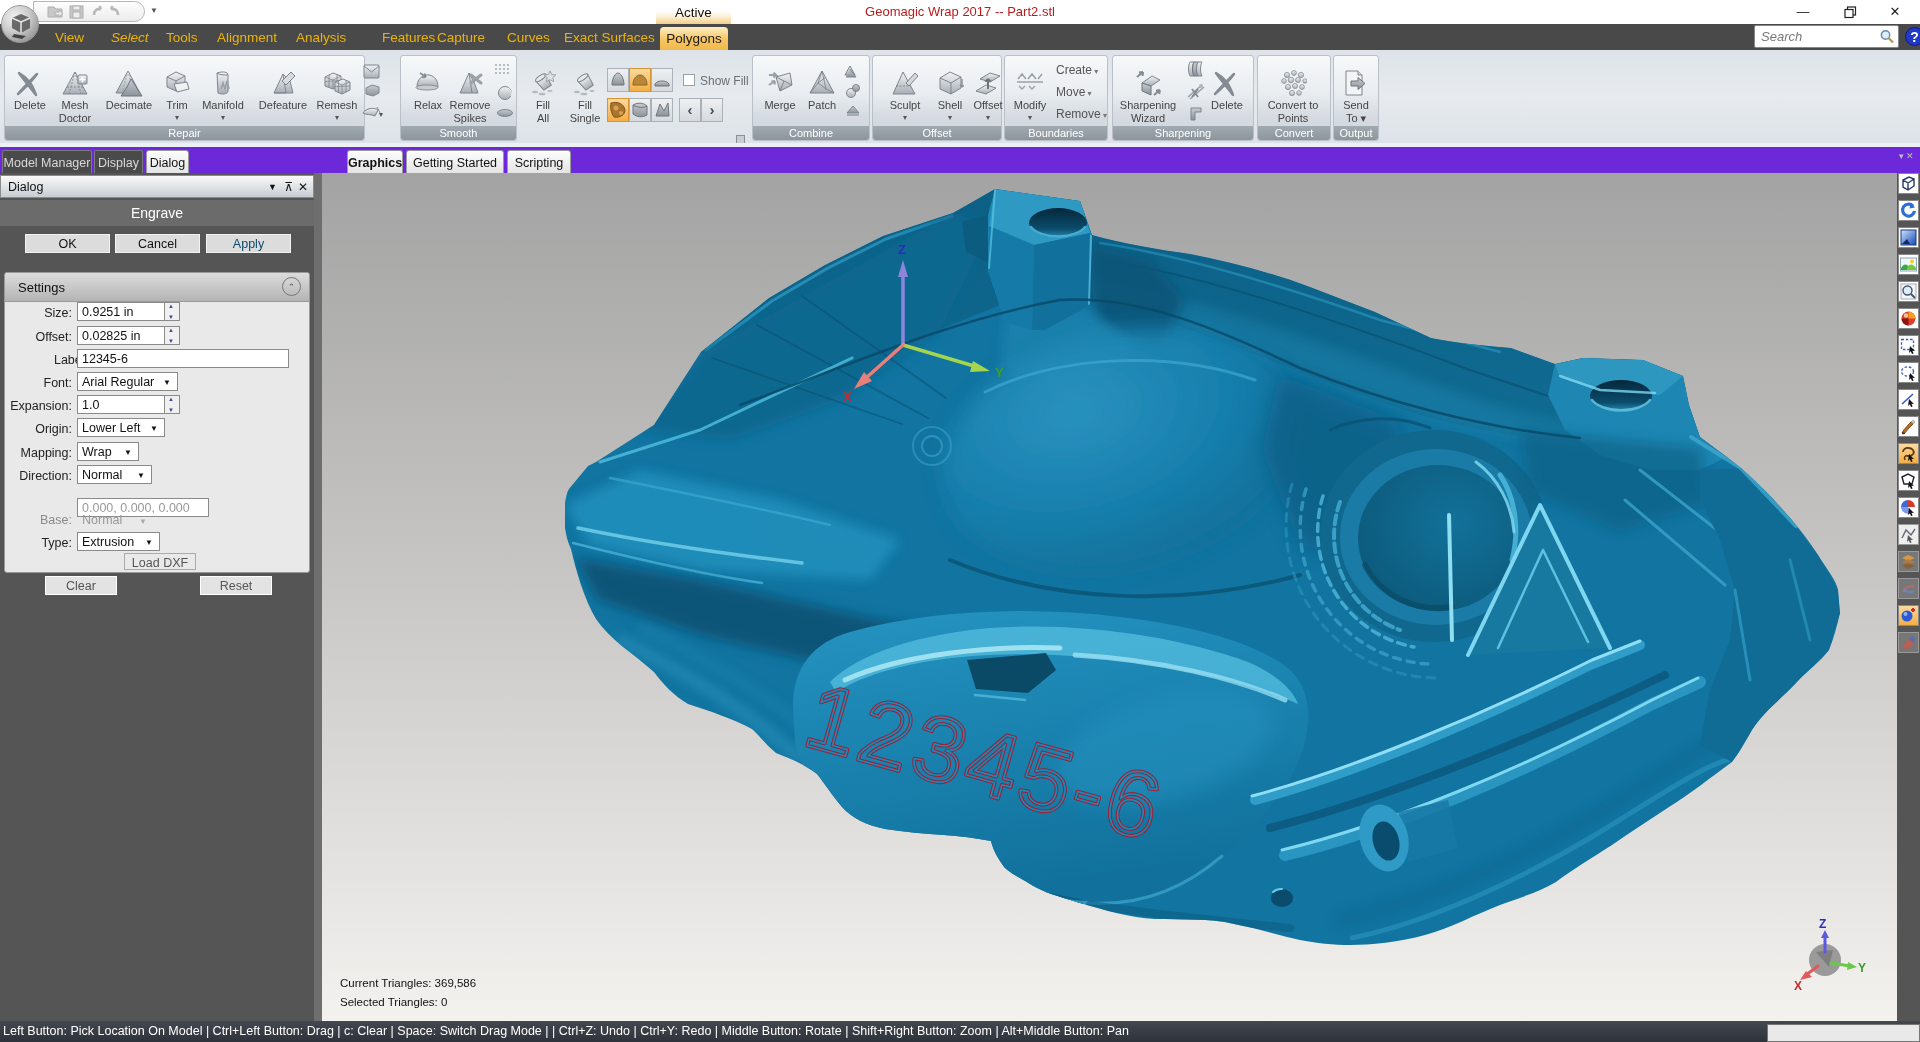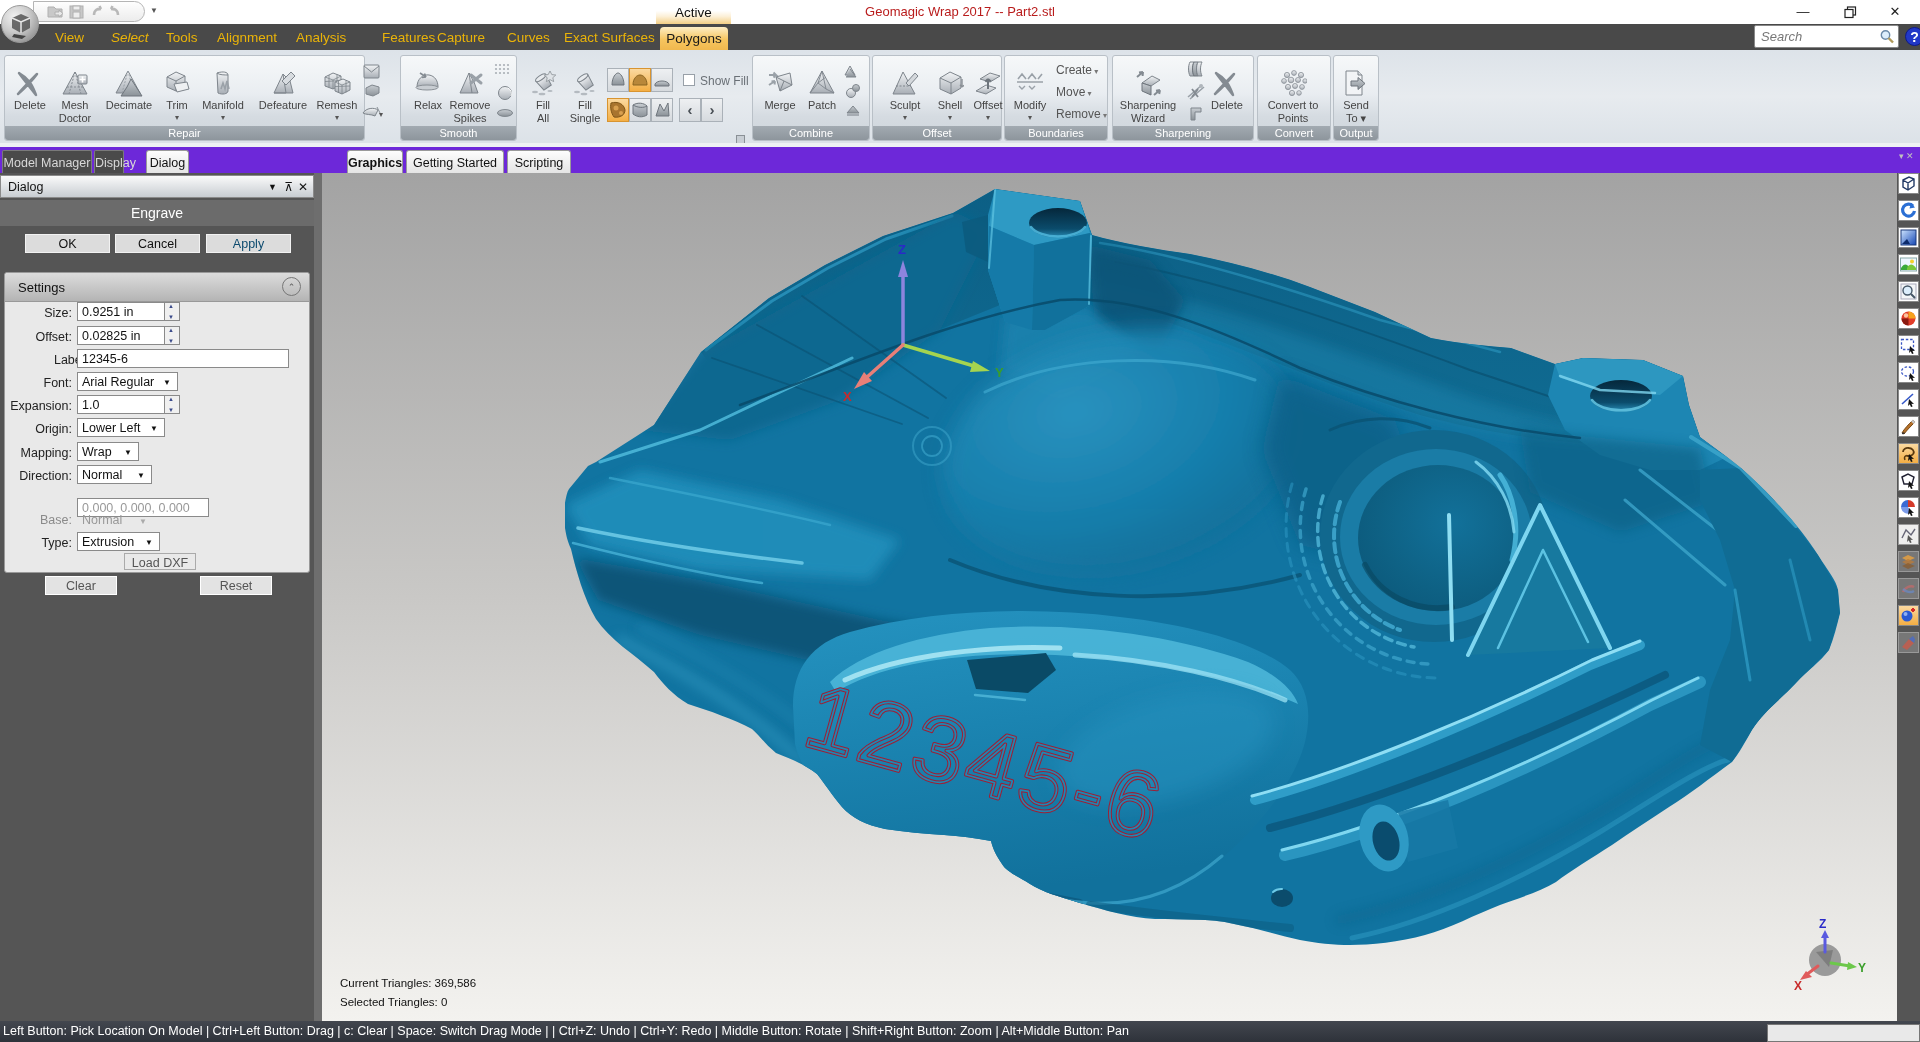--- a/index.html
+++ b/index.html
@@ -391,21 +391,21 @@
           <path d="M4 2 L16 2 L20 6 L20 26 L4 26 Z" fill="#f2f4f6" stroke="#7e858c"></path>
           <path d="M16 2 L16 6 L20 6" fill="#d8dce0" stroke="#7e858c"></path>
           <path d="M9 12 l7 0 l0 -3.5 l7 6 l-7 6 l0 -3.5 l-7 0 Z" fill="url(#sgd)" stroke="#6e757c" stroke-width="1"></path>
         </svg>
         <div class="rlabel" style="left:1316px;top:44px;width:80px;">Send</div>
         <div class="rlabel" style="left:1316px;top:57px;width:80px;">To ▾</div>
       </div>
     </div>
   <div id="tabstrip">
     <div class="ltab" style="left:2px;width:90px;">Model Manager</div>
-    <div class="ltab" style="left:94px;width:30px;">Display</div>
+    <div class="ltab" style="left:94px;width:49px;">Display</div>
     <div class="gtab" style="left:146px;width:43px;">Dialog</div>
     <div class="gtab" style="left:347px;width:56px;font-weight:bold;">Graphics</div>
     <div class="gtab" style="left:406px;width:98px;">Getting Started</div>
     <div class="gtab" style="left:507px;width:64px;">Scripting</div>
       <div style="position:absolute;left:1899px;top:4px;color:#c0c0c0;font-size:9px;">▾ ✕</div>
   </div>
   <div id="viewport">
     <svg id="modelsvg" style="position:absolute;left:0;top:0;" width="1575" height="848" viewBox="322 173 1575 848">
 <defs>
 <clipPath id="silclip">

